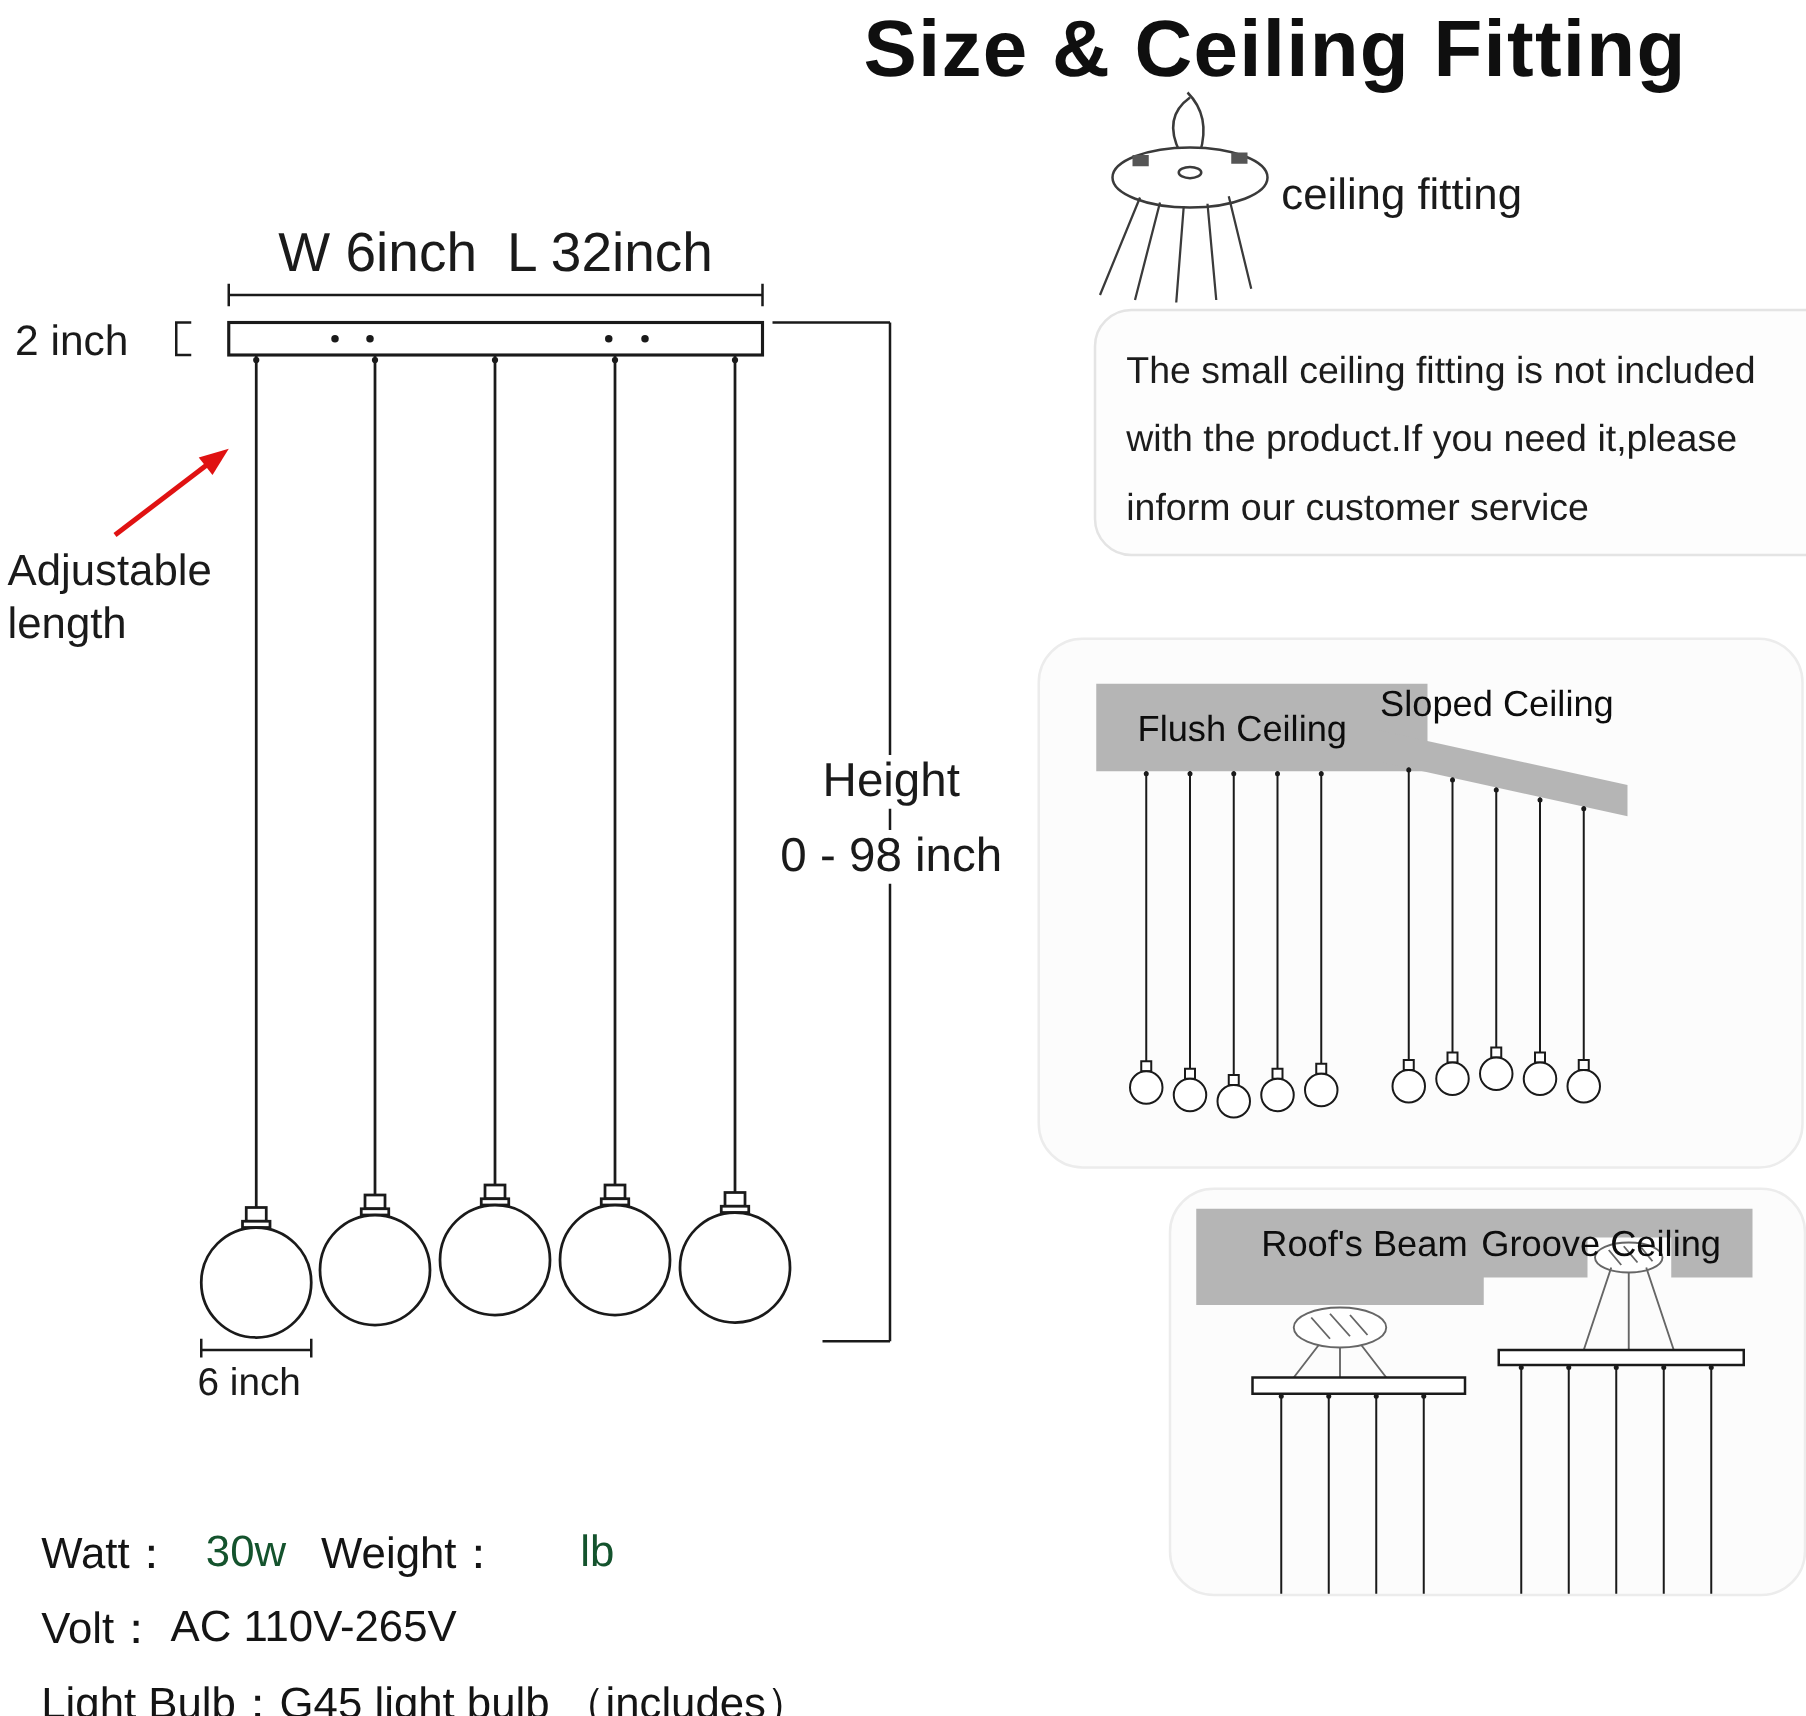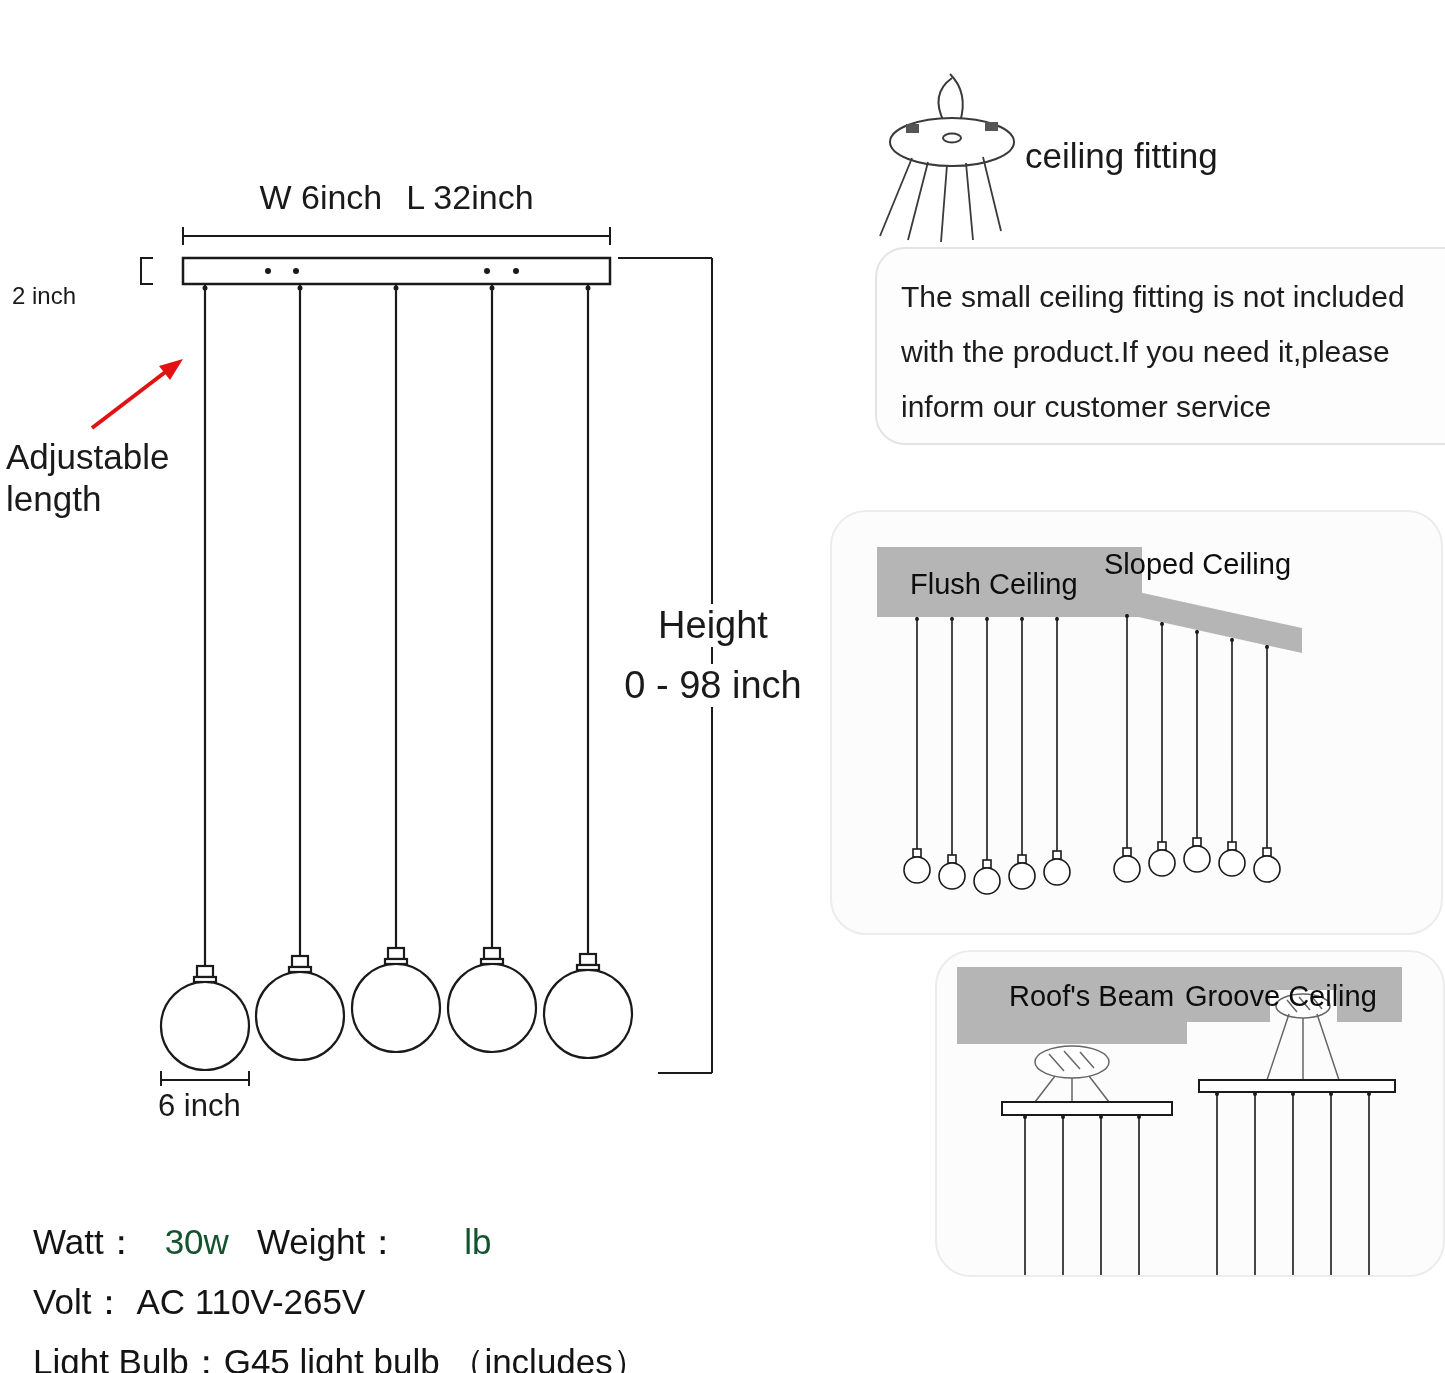--- a/index.html
+++ b/index.html
@@ -2,22 +2,22 @@
 <html><head>
 <meta charset="utf-8">
 <style>
   html,body{margin:0;padding:0;background:#ffffff;}
   .page{position:relative;width:1445px;height:1373px;background:#ffffff;overflow:hidden;
         font-family:"Liberation Sans", sans-serif;color:#1a1a1a;}
   .abs{position:absolute;}
   .title{left:595px;top:2px;width:850px;text-align:center;font-size:64px;font-weight:700;
          letter-spacing:1px;color:#0f0f0f;white-space:nowrap;}
   .dim-label{left:183px;top:178px;width:427px;display:flex;justify-content:center;gap:24px;
-             font-size:34px;}
-  .two-inch{left:12px;top:254px;font-size:24px;margin-top:28px;}
+             font-size:44px;}
+  .two-inch{left:12px;top:254px;font-size:34px;}
   .adjustable{left:6px;top:436px;font-size:35px;line-height:42px;}
   .height-title{left:620px;top:604px;width:186px;text-align:center;font-size:38px;background:#ffffff;}
   .height-range{left:601px;top:664px;width:224px;text-align:center;font-size:38px;background:#ffffff;}
   .six-inch{left:158px;top:1088px;font-size:31px;}
   .cf-label{left:1025px;top:136px;font-size:35px;}
   .info-box{left:830px;top:247px;width:601px;height:198px;box-sizing:border-box;
             border:2px solid #e4e4e4;border-radius:30px;background:#fdfdfd;
             padding:20px 24px;font-size:30px;color:#1c1c1c;margin-left:45px;}
   .info-box p{margin:0;line-height:55px;}
   .panel{box-sizing:border-box;border:2px solid #ececec;border-radius:36px;background:#fcfcfc;
@@ -105,20 +105,21 @@
         <path d="M960 122 C966 102 962 86 950 74"></path>
         <ellipse cx="952" cy="142" rx="62" ry="24" fill="#ffffff" stroke-width="2"></ellipse>
         <ellipse cx="952" cy="138" rx="9" ry="4.5"></ellipse>
         <rect x="906" y="124" width="13" height="9" fill="#555555" stroke="none"></rect>
         <rect x="985" y="122" width="13" height="9" fill="#555555" stroke="none"></rect>
         <path d="M912 158 L880 236 M928 162 L908 240 M947 165 L941 242 M966 163 L973 240 M983 157 L1001 231" stroke-width="1.8"></path>
       </g>
     </g>
   </svg>
 
+  <div class="abs title">Size &amp; Ceiling Fitting</div>
 
   <div class="abs dim-label">
     <span>W 6inch</span>
     <span>L 32inch</span>
   </div>
   <div class="abs two-inch">2 inch</div>
 
   <div class="abs adjustable">
     <div>Adjustable</div>
     <div>length</div>

